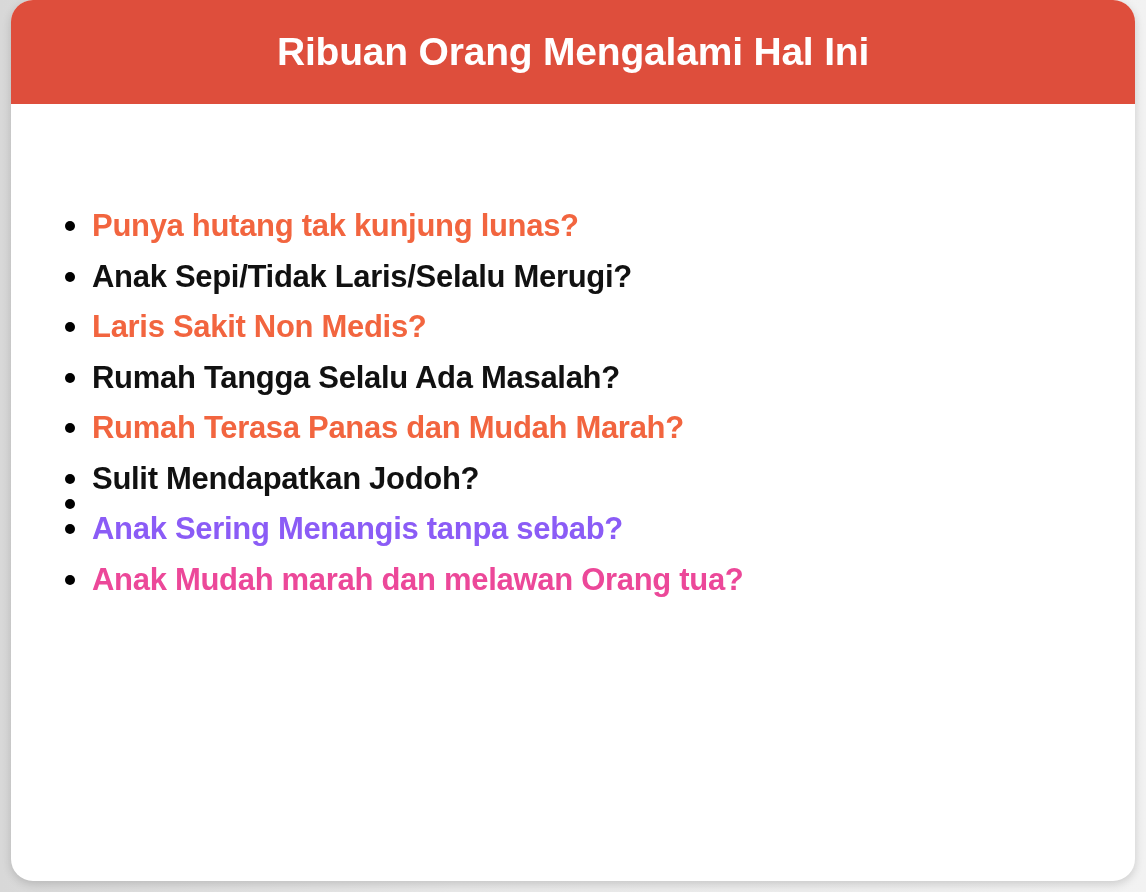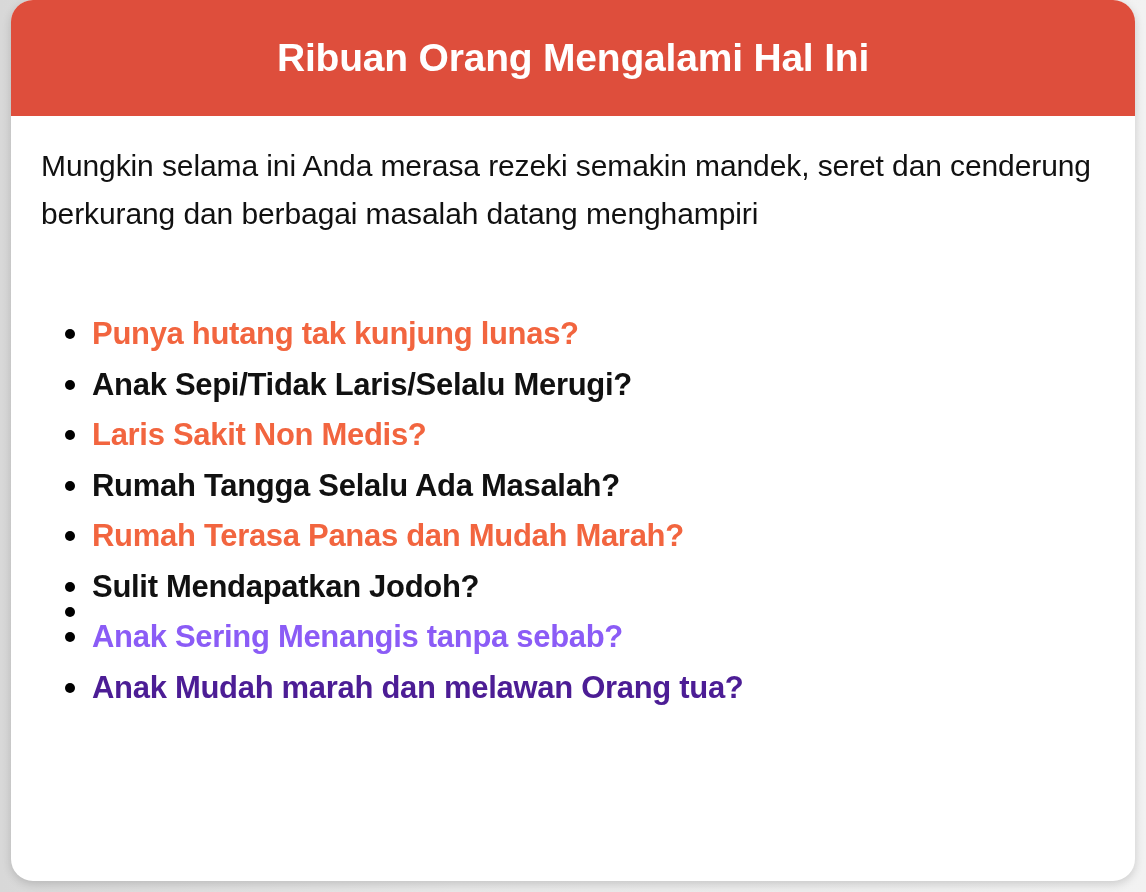--- a/index.html
+++ b/index.html
@@ -30,21 +30,21 @@
     width: 1124px;
     height: 881px;
     background: #ffffff;
     border-radius: 22px;
     box-shadow: 0 3px 10px rgba(0,0,0,0.16);
     overflow: hidden;
     box-sizing: border-box;
   }
 
   .card-header {
-    height: 116px;
+    height: 104px;
     background: #de4e3c;
     display: flex;
     align-items: center;
     justify-content: center;
     box-sizing: border-box;
     padding: 0 20px;
   }
 
   .card-title {
     color: #ffffff;
@@ -108,29 +108,28 @@
 <div id="page" style="background-color: rgb(234, 234, 234);">
 
   <div class="card" style="background: rgb(255, 255, 255);">
 
     <div class="card-header" style="background: rgb(222, 78, 60);">
       <div class="card-title" style="color: rgb(255, 255, 255);">Ribuan Orang Mengalami Hal Ini</div>
     </div>
 
     <div class="card-body">
 
-      <p class="intro-paragraph" style="color: rgb(17, 17, 17);">Mungkin selama ini Anda merasa rezeki semakin mandek, seret dan cenderung berkurang dan berbagai masalah datang menghampiri</p>
 
       <ul class="problem-list" id="problem-list">
           <li class="problem-item"><span class="bullet-marker" style="background: rgb(0, 0, 0);"></span><span class="item-text" style="color: rgb(242, 101, 63);">Punya hutang tak kunjung lunas?</span></li>
           <li class="problem-item"><span class="bullet-marker" style="background: rgb(0, 0, 0);"></span><span class="item-text" style="color: rgb(17, 17, 17);">Anak Sepi/Tidak Laris/Selalu Merugi?</span></li>
           <li class="problem-item"><span class="bullet-marker" style="background: rgb(0, 0, 0);"></span><span class="item-text" style="color: rgb(242, 101, 63);">Laris Sakit Non Medis?</span></li>
           <li class="problem-item"><span class="bullet-marker" style="background: rgb(0, 0, 0);"></span><span class="item-text" style="color: rgb(17, 17, 17);">Rumah Tangga Selalu Ada Masalah?</span></li>
           <li class="problem-item"><span class="bullet-marker" style="background: rgb(0, 0, 0);"></span><span class="item-text" style="color: rgb(242, 101, 63);">Rumah Terasa Panas dan Mudah Marah?</span></li>
           <li class="problem-item"><span class="bullet-marker" style="background: rgb(0, 0, 0);"></span><span class="item-text" style="color: rgb(17, 17, 17);">Sulit Mendapatkan Jodoh?</span></li>
           <li class="problem-item"><span class="bullet-marker" style="background: rgb(0, 0, 0);"></span></li>
           <li class="problem-item"><span class="bullet-marker" style="background: rgb(0, 0, 0);"></span><span class="item-text" style="color: #8b5cf6;">Anak Sering Menangis tanpa sebab?</span></li>
-          <li class="problem-item"><span class="bullet-marker" style="background: rgb(0, 0, 0);"></span><span class="item-text" style="color: #4c1d95;">Anak Mudah marah dan melawan Orang tua?</span></li>
+          <li class="problem-item"><span class="bullet-marker" style="background: rgb(0, 0, 0);"></span><span class="item-text" style="color: #ec4899;">Anak Mudah marah dan melawan Orang tua?</span></li>
         </ul>
 
     </div>
   </div>
 </div>
 
 </body></html>

